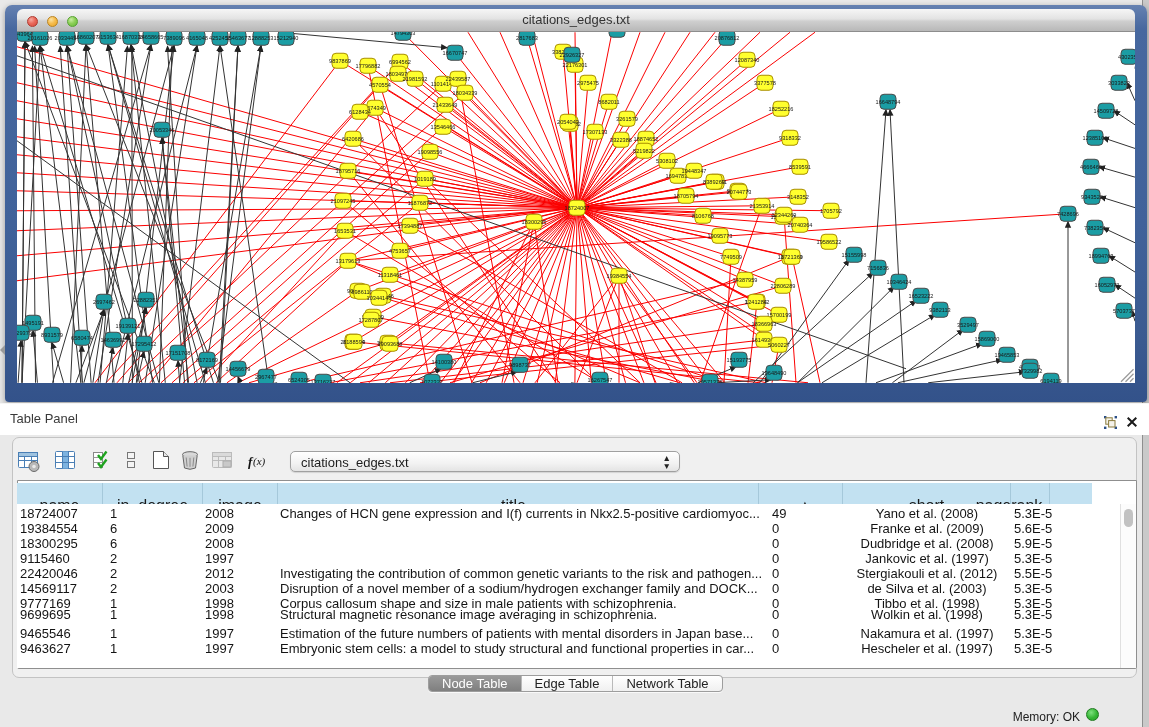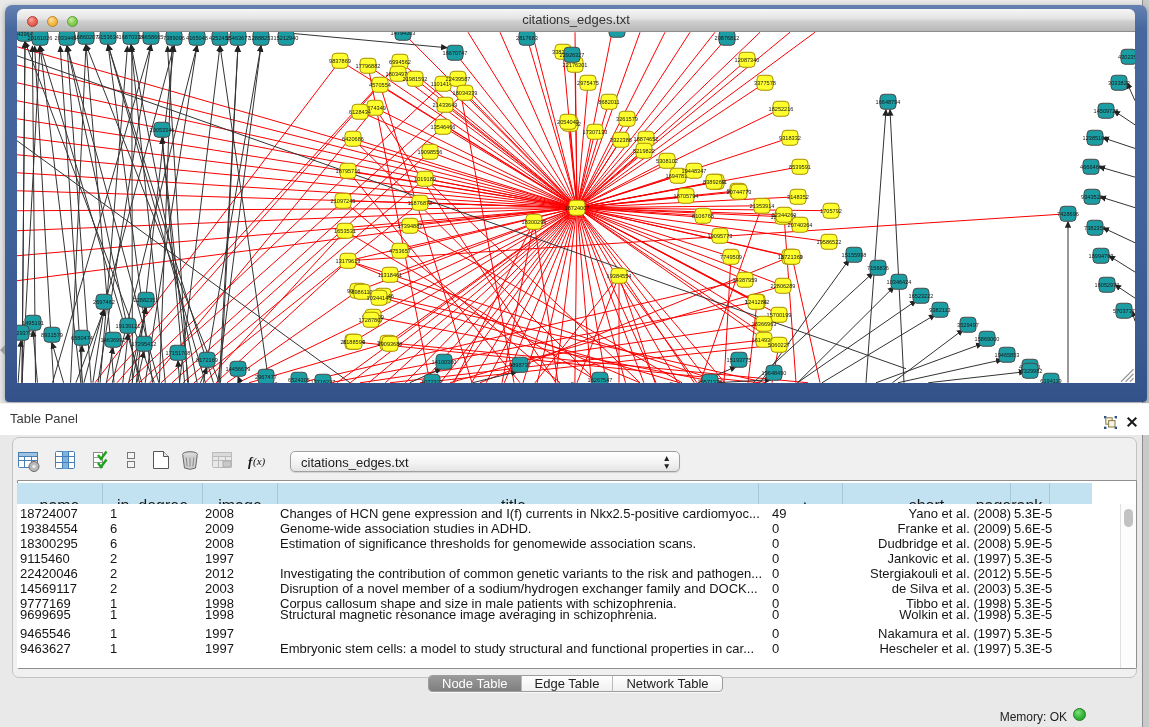--- a/index.html
+++ b/index.html
@@ -25,30 +25,30 @@
  background:linear-gradient(180deg,#ffffff,#f2f2f2 60%,#e4e4e4);box-shadow:0 1px 1px rgba(0,0,0,.12)}
 #combo .t{position:absolute;left:10px;top:3px;font-size:13px;color:#1c1c1c}
 #combo .ar{position:absolute;right:8px;top:2px;font-size:8.5px;line-height:8px;color:#222;text-align:center}
 #table{position:absolute;left:17px;top:480px;width:1120px;height:188.5px;background:#fff;border:1px solid #8f8f8f;border-radius:0 0 2px 2px}
 #thead{position:absolute;left:17px;top:482.5px;width:1075px;height:21px;background:#c2e1f1}
 #thead span{position:absolute;font-size:16px;color:#1a1a1a;text-align:center;border-right:1px solid #a5c8da;height:21px;top:0;padding-top:14px}
 #tbody{position:absolute;left:17px;top:503.5px;width:1103px;height:164px;background:#fff;overflow:hidden;font-size:13px;color:#141414}
 .tr{position:absolute;left:0;width:1103px;height:15px;white-space:nowrap}
 .tr span{position:absolute;display:block;overflow:hidden;top:-2px}
 .c0{left:3px;width:84px}.c1{left:93px;width:60px}.c2{left:188px;width:70px}
-.c3{left:263px;width:486px}.c4{left:755px;width:68px}.c5{left:826px;width:168px;text-align:right}
+.c3{left:263px;width:486px}.c4{left:755px;width:68px}.c5{left:826px;width:168px;text-align:center}
 .c6{left:997px;width:80px}
 #vsb{position:absolute;left:1120px;top:503.5px;width:16px;height:164px;background:#fcfcfc;border-left:1px solid #e0e0e0}
 #vsb .th{position:absolute;left:3px;top:5px;width:9px;height:18px;border-radius:5px;background:#c2c2c2}
 #tabs{position:absolute;left:428px;top:675px;height:17px;border:1px solid #9d9d9d;border-radius:4px;
  background:linear-gradient(180deg,#ffffff,#f0f0f0);display:flex;overflow:hidden;box-shadow:0 1px 0 rgba(255,255,255,.7)}
 #tabs div{font-size:13px;padding:0 13px;line-height:16px;color:#222}
 #tabs .sel{background:linear-gradient(180deg,#9a9a9a,#7f7f7f);color:#fff}
 #tabs .sep{width:1px;padding:0;background:#b9b9b9}
-#status{position:absolute;left:0;top:692px;width:1101px;height:35px}
+#status{position:absolute;left:13px;top:692px;width:1101px;height:35px}
 #mem{position:absolute;right:34px;top:18px;font-size:12px;color:#222}
 #dot{position:absolute;right:15px;top:16px;width:13px;height:13px;border-radius:50%;
  background:radial-gradient(circle at 38% 32%,#7de07d,#35b535 55%,#2aa02a);border:1px solid #1d7a1d}
 #rightedge{position:absolute;left:1142px;top:0;width:7px;height:727px;background:#c9c9c9;border-left:1px solid #8e8e8e}
 #lefttri{position:absolute;left:0px;top:345px;width:0;height:0;border-top:5px solid transparent;border-bottom:5px solid transparent;border-right:5px solid #9a9a9a}
 </style></head><body>
 <div id="rightedge"></div>
 <div id="frame">
   <div id="canvas"><svg id="graph" width="1118" height="351" viewBox="17 31.5 1118 350.5">
         <defs>
@@ -1015,30 +1015,28 @@
       <span class="c2">2008</span>
       <span class="c3">Changes of HCN gene expression and I(f) currents in Nkx2.5-positive cardiomyoc...</span>
       <span class="c4">49</span>
       <span class="c5">Yano et al. (2008)</span>
       <span class="c6">5.3E-5</span>
     </div>
     <div class="tr" style="top:19.1px">
       <span class="c0">19384554</span>
       <span class="c1">6</span>
       <span class="c2">2009</span>
-      <span class="c3">Genome-wide association studies in ADHD.</span>
       <span class="c4">0</span>
       <span class="c5">Franke et al. (2009)</span>
       <span class="c6">5.6E-5</span>
     </div>
     <div class="tr" style="top:34.2px">
       <span class="c0">18300295</span>
       <span class="c1">6</span>
       <span class="c2">2008</span>
-      <span class="c3">Estimation of significance thresholds for genomewide association scans.</span>
       <span class="c4">0</span>
       <span class="c5">Dudbridge et al. (2008)</span>
       <span class="c6">5.9E-5</span>
     </div>
     <div class="tr" style="top:49.3px">
       <span class="c0">9115460</span>
       <span class="c1">2</span>
       <span class="c2">1997</span>
       <span class="c4">0</span>
       <span class="c5">Jankovic et al. (1997)</span>
@@ -1077,20 +1075,21 @@
       <span class="c2">1998</span>
       <span class="c3">Structural magnetic resonance image averaging in schizophrenia.</span>
       <span class="c4">0</span>
       <span class="c5">Wolkin et al. (1998)</span>
       <span class="c6">5.3E-5</span>
     </div>
     <div class="tr" style="top:124.8px">
       <span class="c0">9465546</span>
       <span class="c1">1</span>
       <span class="c2">1997</span>
+      <span class="c3">Estimation of the future numbers of patients with mental disorders in Japan base...</span>
       <span class="c4">0</span>
       <span class="c5">Nakamura et al. (1997)</span>
       <span class="c6">5.3E-5</span>
     </div>
     <div class="tr" style="top:139.9px">
       <span class="c0">9463627</span>
       <span class="c1">1</span>
       <span class="c2">1997</span>
       <span class="c3">Embryonic stem cells: a model to study structural and functional properties in car...</span>
       <span class="c4">0</span>

